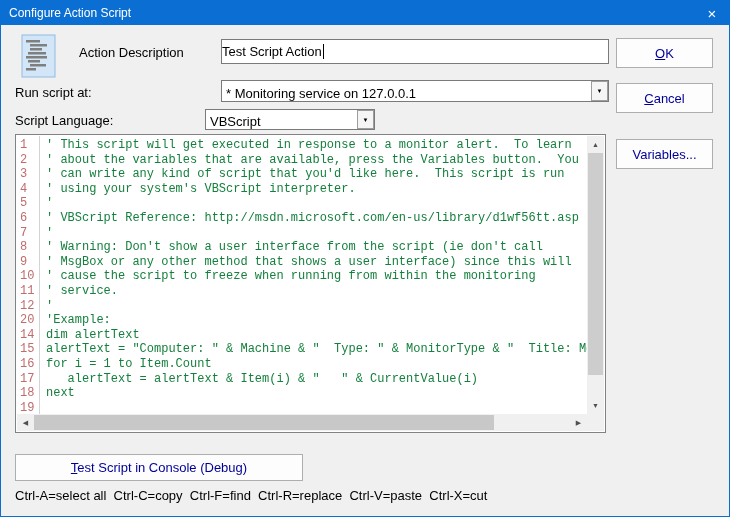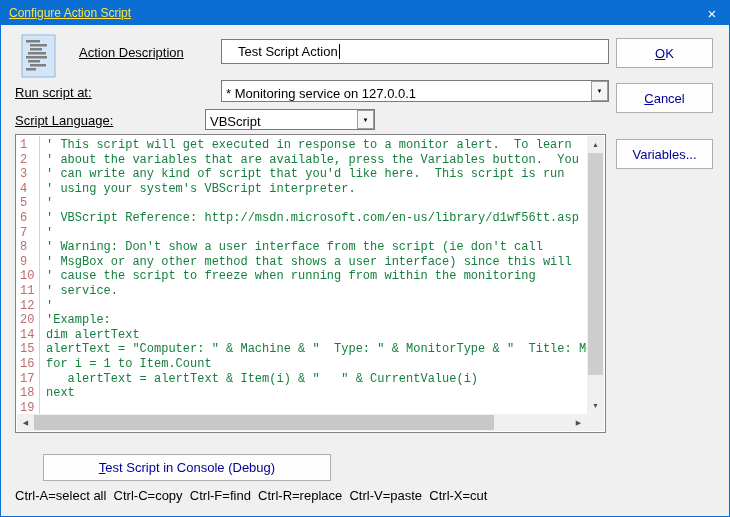--- a/index.html
+++ b/index.html
@@ -5,33 +5,33 @@
   * { margin:0; padding:0; box-sizing:border-box; }
   html,body { width:730px; height:517px; }
   body { font-family:"Liberation Sans", sans-serif; background:#f0f0f0; position:relative; overflow:hidden; }
 
   .dialog { position:absolute; inset:0; width:730px; height:517px; background:#f0f0f0;
             border:1px solid #0a6ed2; }
 
   
   .titlebar { position:absolute; left:0; top:0; right:0; height:24px; background:#0a6ed2;
               display:flex; align-items:center; }
-  .titlebar .title { color:#fde047; font-size:12px; padding-left:8px;text-decoration:underline; }
+  .titlebar .title { color:#ffffff; font-size:12px; padding-left:8px; }
   .close-btn { position:absolute; right:0; top:0; width:34px; height:24px; display:flex;
                align-items:center; justify-content:center; color:#ffffff; font-size:15px; cursor:default; }
 
   
-  .lbl { position:absolute; font-size:13px; color:#000000;text-decoration:underline; }
+  .lbl { position:absolute; font-size:13px; color:#000000; }
 
   
   .script-icon { position:absolute; left:20px; top:33px; width:36px; height:44px; }
 
   
   .field { position:absolute; background:#ffffff; border:1px solid #7a7a7a; font-size:13px;
-           display:flex; align-items:center; padding:0 16px; color:#000; }
+           display:flex; align-items:center; padding:0 0; color:#000; }
   .caret { display:inline-block; width:1px; height:15px; background:#000; margin-left:1px; }
 
   
   .combo { position:absolute; background:#ffffff; border:1px solid #7a7a7a; font-size:13px;
            display:flex; align-items:flex-end; padding:0 0 0 4px; color:#000; }
   .combo .combo-text { flex:1; white-space:nowrap; overflow:hidden; }
   .combo .combo-arrow { width:17px; align-self:stretch; border:1px solid #9d9d9d; background:#f5f5f5;
            display:flex; align-items:center; justify-content:center; font-size:6px; color:#000; }
 
   
@@ -168,19 +168,19 @@
       <span class="scroll-arrow" style="bottom:0;">▼</span>
     </div>
     <div class="hscroll">
       <span class="scroll-arrow" style="left:0;">◀</span>
       <div class="hthumb"></div>
       <span class="scroll-arrow" style="right:0;">▶</span>
     </div>
     <div class="scroll-corner"></div>
   </div>
 
-  <div class="btn bottom-btn" style="left:14px; top:453px; width:288px;margin-left:28px;">
+  <div class="btn bottom-btn" style="left:14px; top:453px; width:288px;">
     <span><span class="u">T</span><span>est Script in Console (Debug)</span></span>
   </div>
 
   <div class="statusbar">Ctrl-A=select all  Ctrl-C=copy  Ctrl-F=find  Ctrl-R=replace  Ctrl-V=paste  Ctrl-X=cut</div>
 
 </div>
 
 </body></html>

